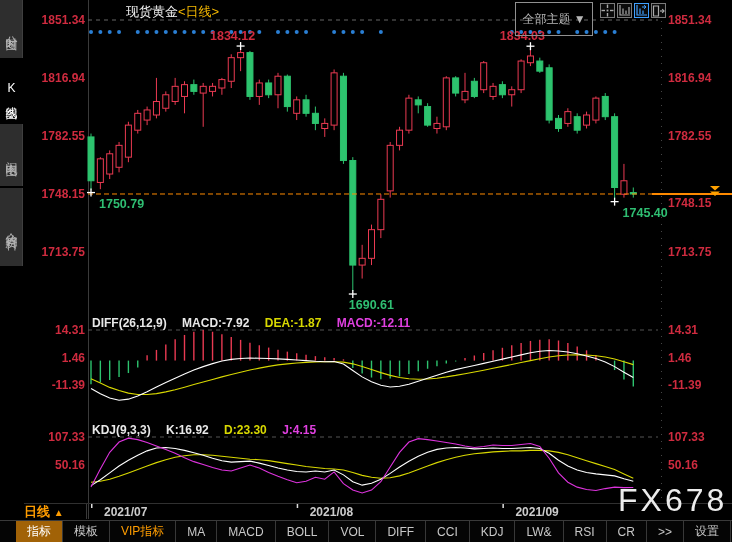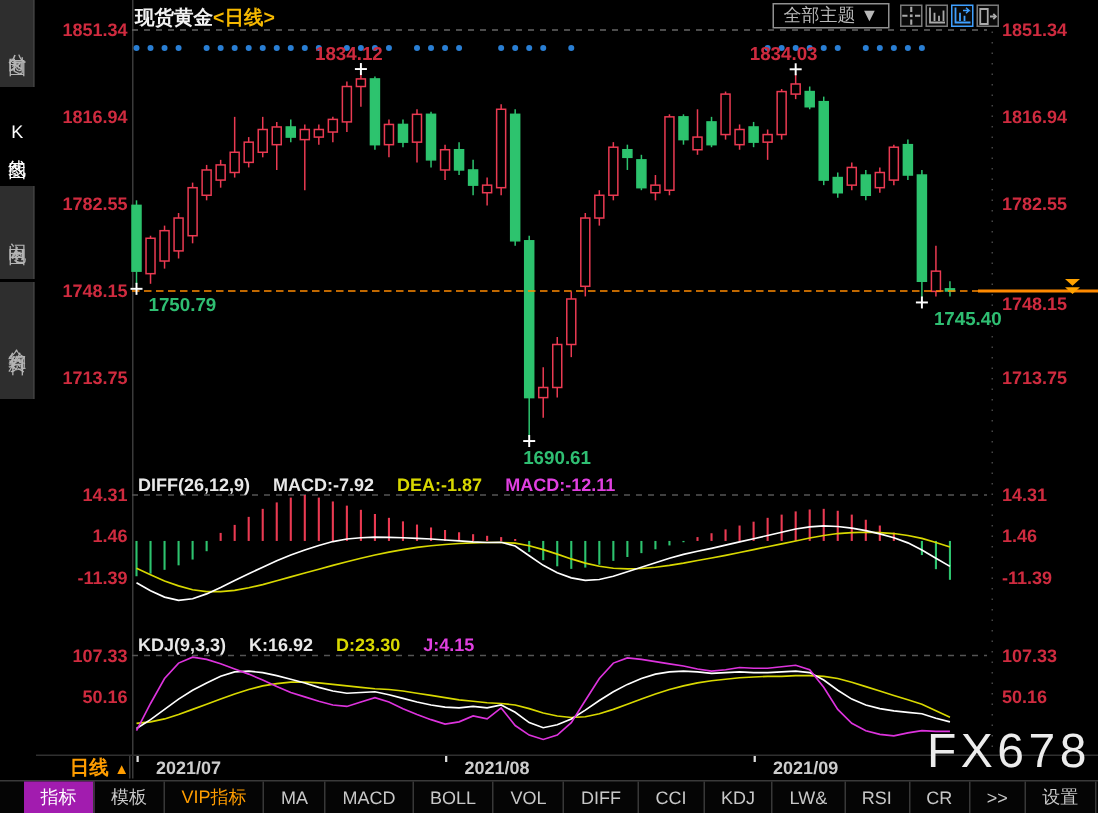--- a/index.html
+++ b/index.html
@@ -5,49 +5,49 @@
   html,body{margin:0;padding:0;background:#000;}
   .stage{position:relative;width:732px;height:542px;background:#000;overflow:hidden;
          font-family:"Liberation Sans","DejaVu Sans",sans-serif;-webkit-font-smoothing:none;}
   
   .sidebar{position:absolute;left:0;top:0;width:23px;height:300px;display:flex;flex-direction:column;z-index:5;}
   .side-item{width:22px;border-right:1px solid #3f3f3f;background:#2e2e2e;color:#b5b5b5;
              font-size:12px;display:flex;align-items:center;justify-content:center;cursor:pointer;
              writing-mode:vertical-rl;text-orientation:upright;letter-spacing:2px;}
   .side-item.sel{background:#000;color:#fff;border-right-color:#000;}
   
-  .titlebar{position:absolute;left:90px;top:3px;font-size:13px;font-weight:bold;z-index:6;}
+  .titlebar{position:absolute;left:90px;top:3px;font-size:13px;font-weight:normal;z-index:6;padding-left:36px;}
   .t-name{color:#f2f2f2;}
   .t-period{color:#f5b800;}
-  .theme-btn{position:absolute;left:515px;top:2px;width:78px;height:17px;background:transparent;
+  .theme-btn{position:absolute;left:515px;top:2px;width:78px;height:34px;background:transparent;
              border:1px solid #909090;color:#b8b8b8;font-size:12px;line-height:15px;text-align:center;
              cursor:pointer;z-index:6;padding:0;font-family:inherit;}
   .iconbar{position:absolute;left:600px;top:3px;display:flex;gap:2px;z-index:6;}
   .icon-btn{width:15px;height:15px;border:1px solid #7a7a7a;background:#0a0a0a;display:flex;
             align-items:center;justify-content:center;cursor:pointer;padding:0;box-sizing:border-box;}
   .icon-btn.active{border-color:#3fa0ff;}
   
   .ind-label{position:absolute;left:92px;font-size:12px;font-weight:bold;z-index:6;white-space:nowrap;}
   .ind-label span{margin-right:12px;}
   .c-white{color:#e8e8e8;} .c-yellow{color:#d8d800;margin-top:22px;} .c-magenta{color:#e040e0;}
   
   .watermark{position:absolute;left:598px;top:484px;font-size:32px;color:#ececec;letter-spacing:3px;
              z-index:40;line-height:1;margin-left:20px;}
   
   .period-cell{position:absolute;left:24px;top:504px;width:62px;height:15px;border-right:1px solid #3a3a3a;
-               color:#ff9d00;font-size:13px;font-weight:bold;text-align:right;line-height:15px;
+               color:#ff9d00;font-size:13px;font-weight:bold;text-align:left;line-height:15px;
                cursor:pointer;z-index:6;}
   .period-cell .up{font-size:10px;}
   
   .footer{position:absolute;left:0;top:520px;width:732px;height:22px;background:#050505;
           border-top:1px solid #3a3a3a;display:flex;align-items:stretch;z-index:6;box-sizing:border-box;}
   .f-spacer{width:16px;}
   .f-tab{padding:0 11px;font-size:12px;color:#c8c8c8;display:flex;align-items:center;
          border-right:1px solid #383838;cursor:pointer;white-space:nowrap;}
-  .f-tab.sel{background:#a21caf;color:#fff;}
+  .f-tab.sel{background:#a16207;color:#fff;}
   .f-tab.vip{color:#ff9d00;}
   svg text{font-family:"Liberation Sans","DejaVu Sans",sans-serif;font-weight:bold;}
 </style>
 </head>
 <body>
 
 <div class="stage">
 
   <svg id="chart" width="732" height="520" style="position:absolute;left:0;top:0;z-index:1;">
       <line x1="88.5" y1="0" x2="88.5" y2="519" stroke="#3a3a3a" stroke-width="1"></line>

